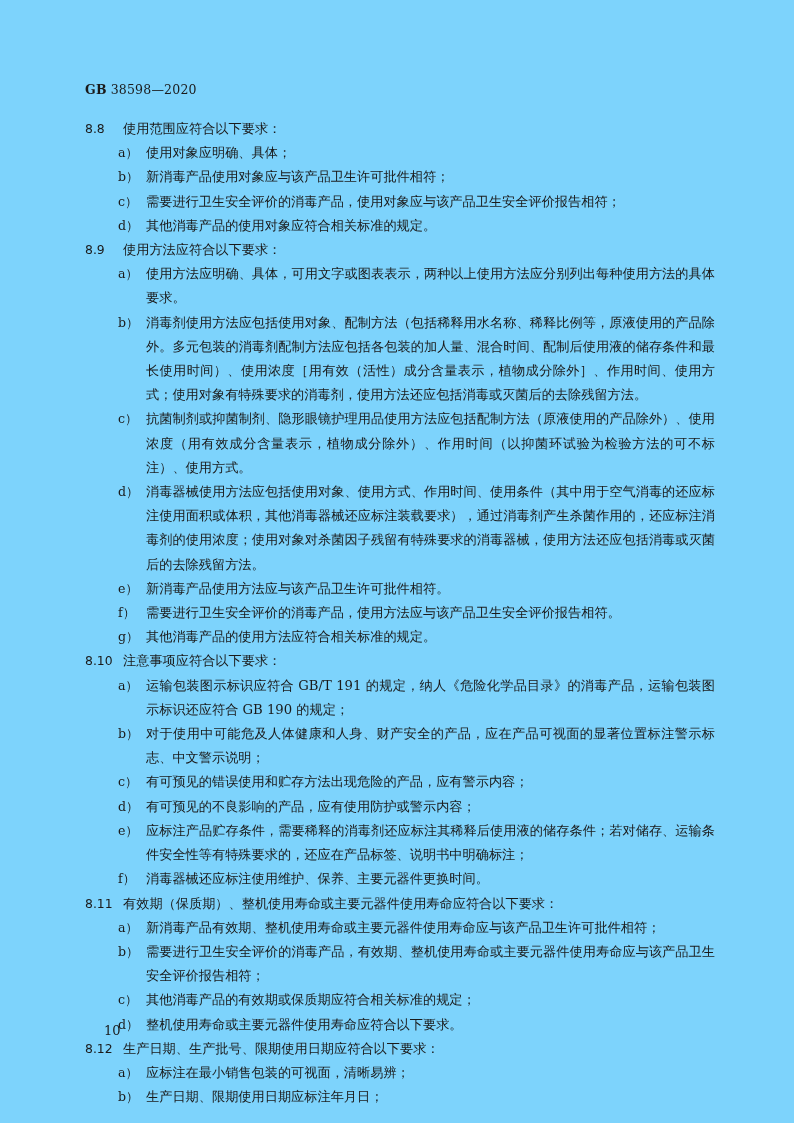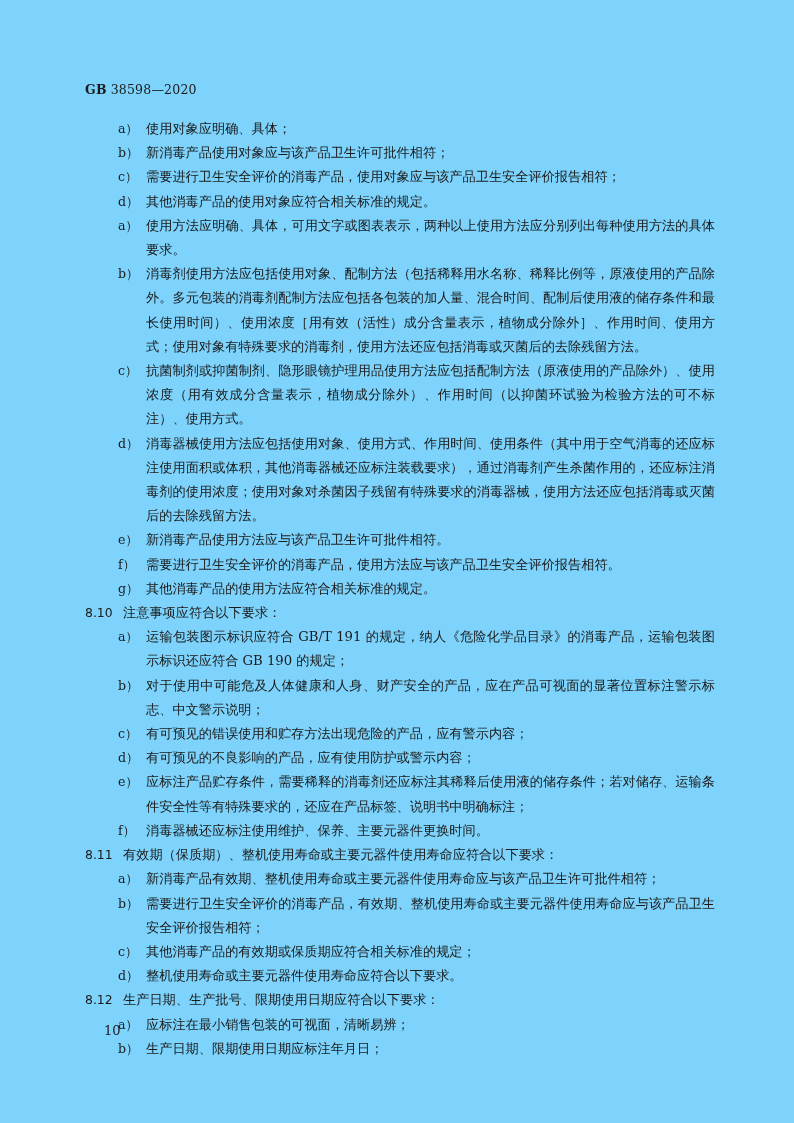--- a/index.html
+++ b/index.html
@@ -95,40 +95,48 @@
 <body>
 
 <div class="page">
 
   <div class="header">
     <span class="std-prefix">GB</span><span class="std-number">38598—2020</span>
   </div>
 
   <div class="content" id="clause-container">
       <div class="clause">
+        <div class="clause-heading">
+          <span class="clause-num">8.8</span>
+          <span class="clause-title">使用范围应符合以下要求：</span>
+        </div>
         <ul class="items">
           <li class="item">
             <span class="item-marker">a）</span>
             <span class="item-text">使用对象应明确、具体；</span>
           </li>
           <li class="item">
             <span class="item-marker">b）</span>
             <span class="item-text">新消毒产品使用对象应与该产品卫生许可批件相符；</span>
           </li>
           <li class="item">
             <span class="item-marker">c）</span>
             <span class="item-text">需要进行卫生安全评价的消毒产品，使用对象应与该产品卫生安全评价报告相符；</span>
           </li>
           <li class="item">
             <span class="item-marker">d）</span>
             <span class="item-text">其他消毒产品的使用对象应符合相关标准的规定。</span>
           </li>
         </ul>
       </div>
       <div class="clause">
+        <div class="clause-heading">
+          <span class="clause-num">8.9</span>
+          <span class="clause-title">使用方法应符合以下要求：</span>
+        </div>
         <ul class="items">
           <li class="item">
             <span class="item-marker">a）</span>
             <span class="item-text">使用方法应明确、具体，可用文字或图表表示，两种以上使用方法应分别列出每种使用方法的具体要求。</span>
           </li>
           <li class="item">
             <span class="item-marker">b）</span>
             <span class="item-text">消毒剂使用方法应包括使用对象、配制方法（包括稀释用水名称、稀释比例等，原液使用的产品除外。多元包装的消毒剂配制方法应包括各包装的加人量、混合时间、配制后使用液的储存条件和最长使用时间）、使用浓度［用有效（活性）成分含量表示，植物成分除外］、作用时间、使用方式；使用对象有特殊要求的消毒剂，使用方法还应包括消毒或灭菌后的去除残留方法。</span>
           </li>
           <li class="item">

